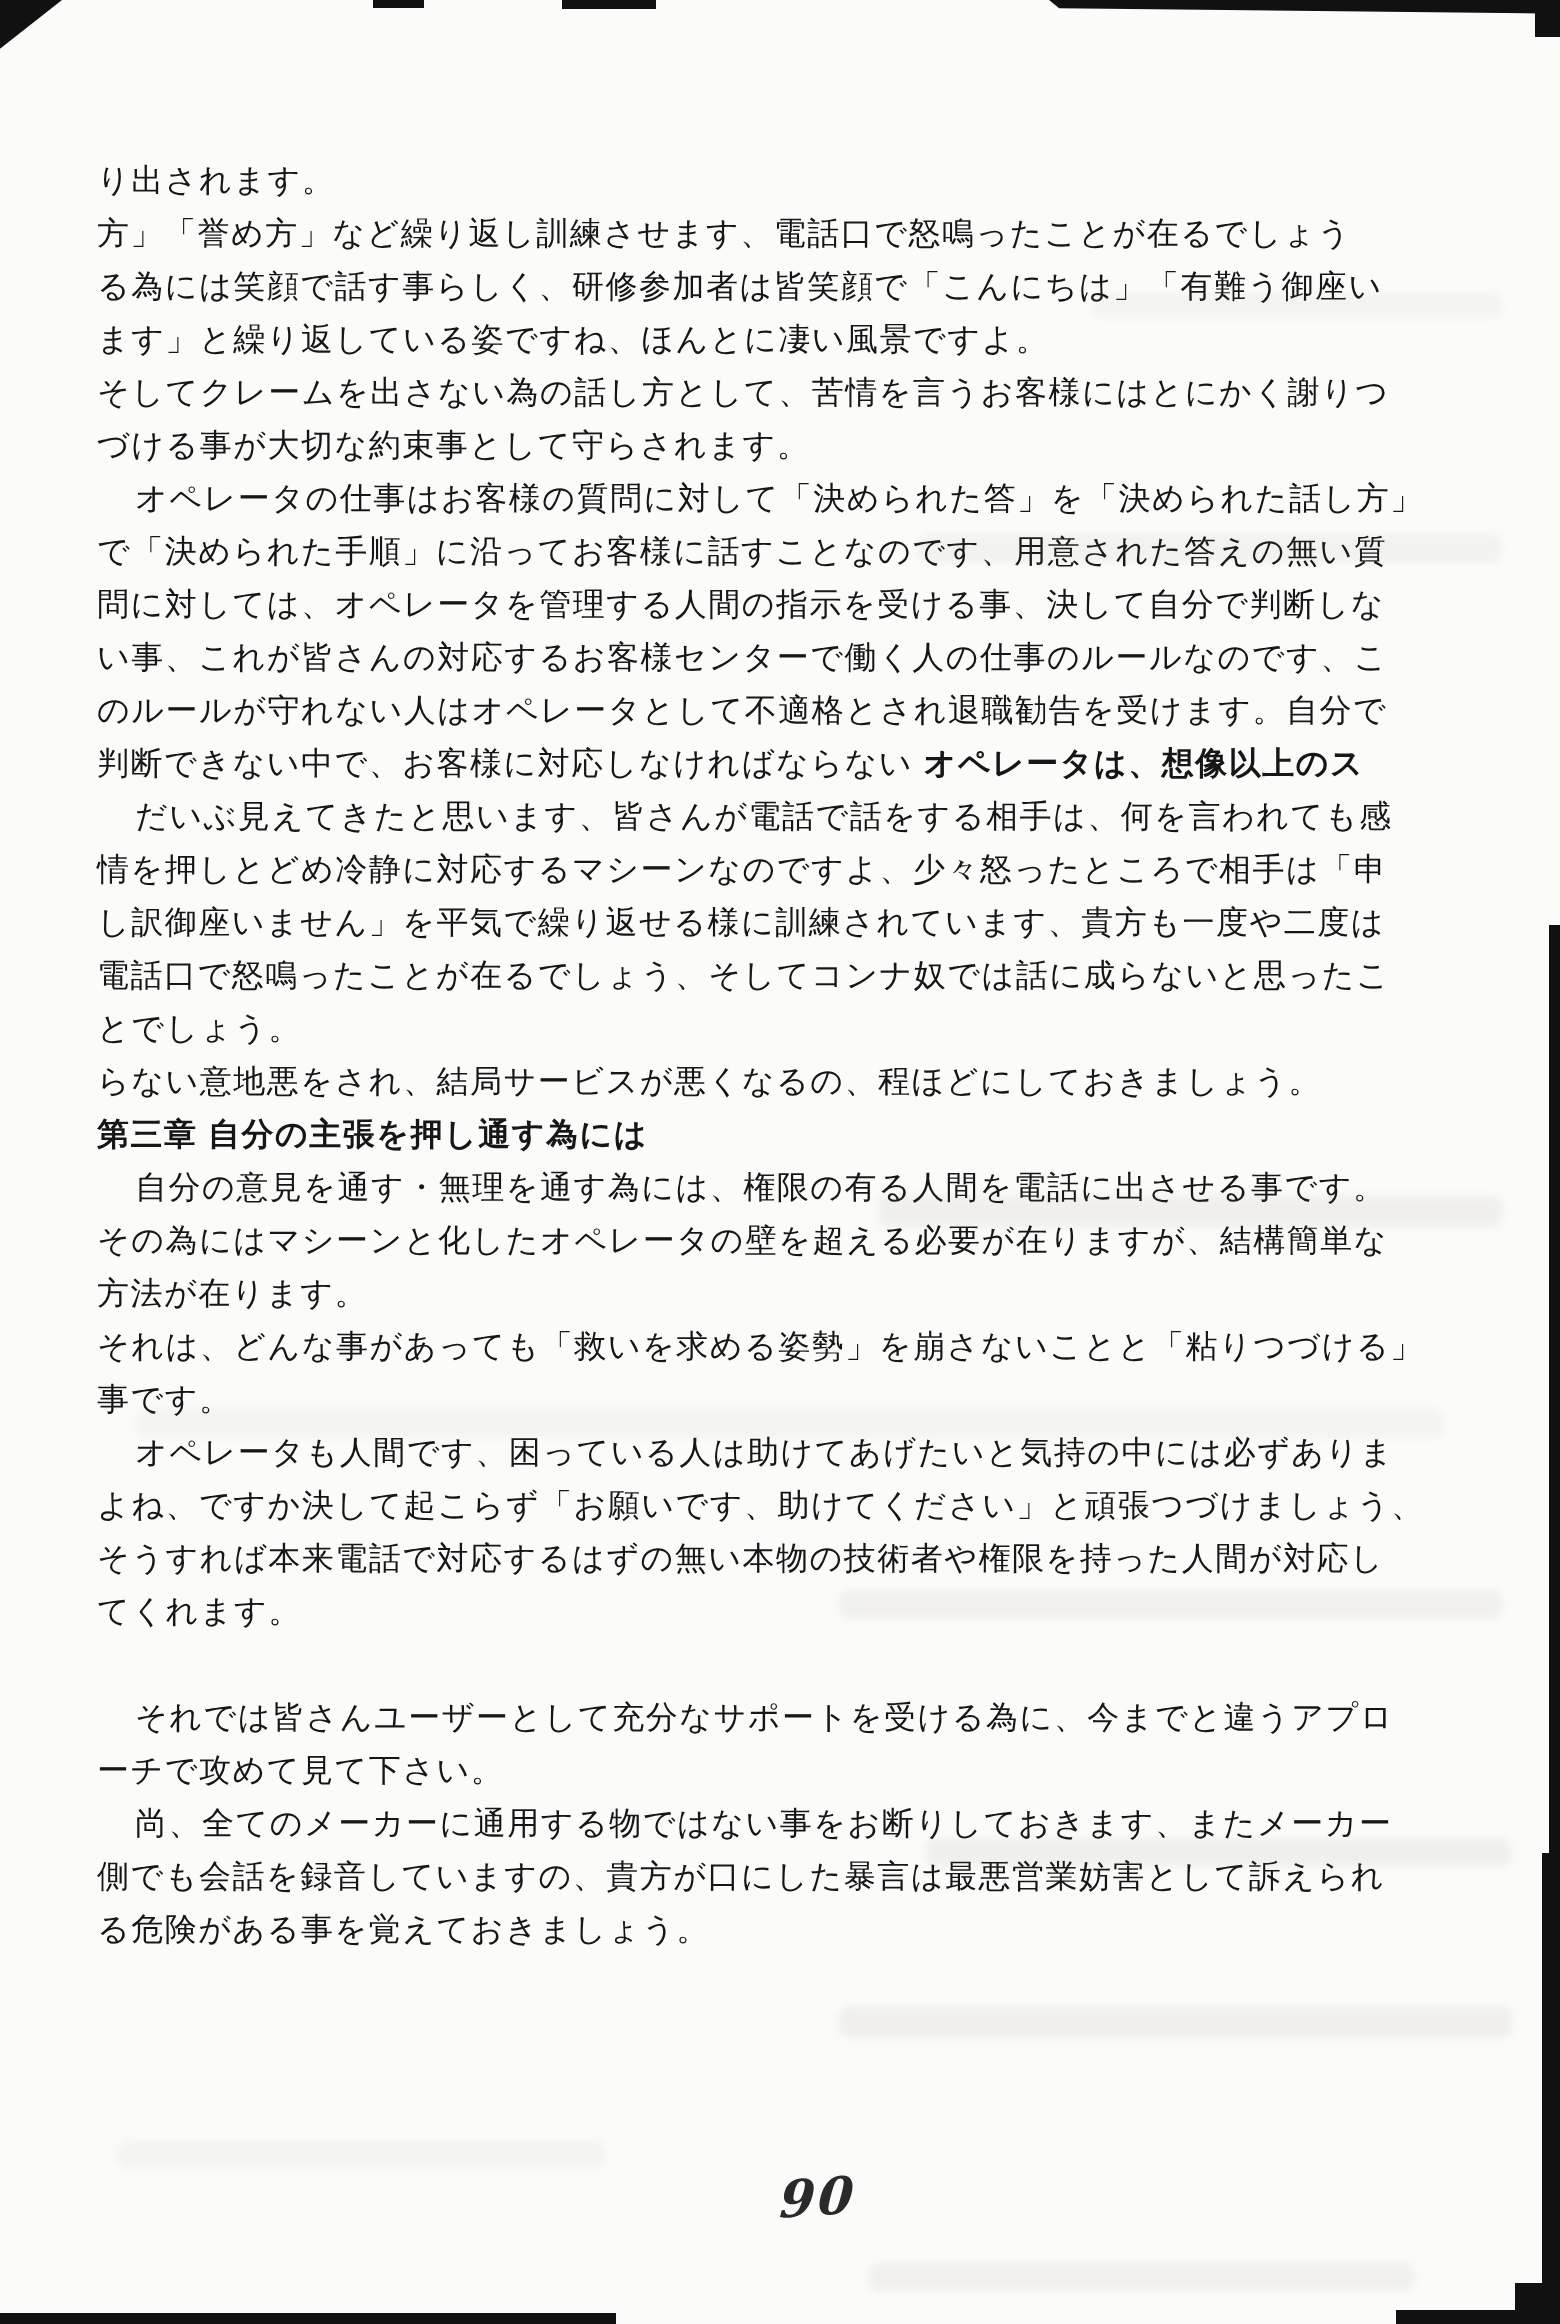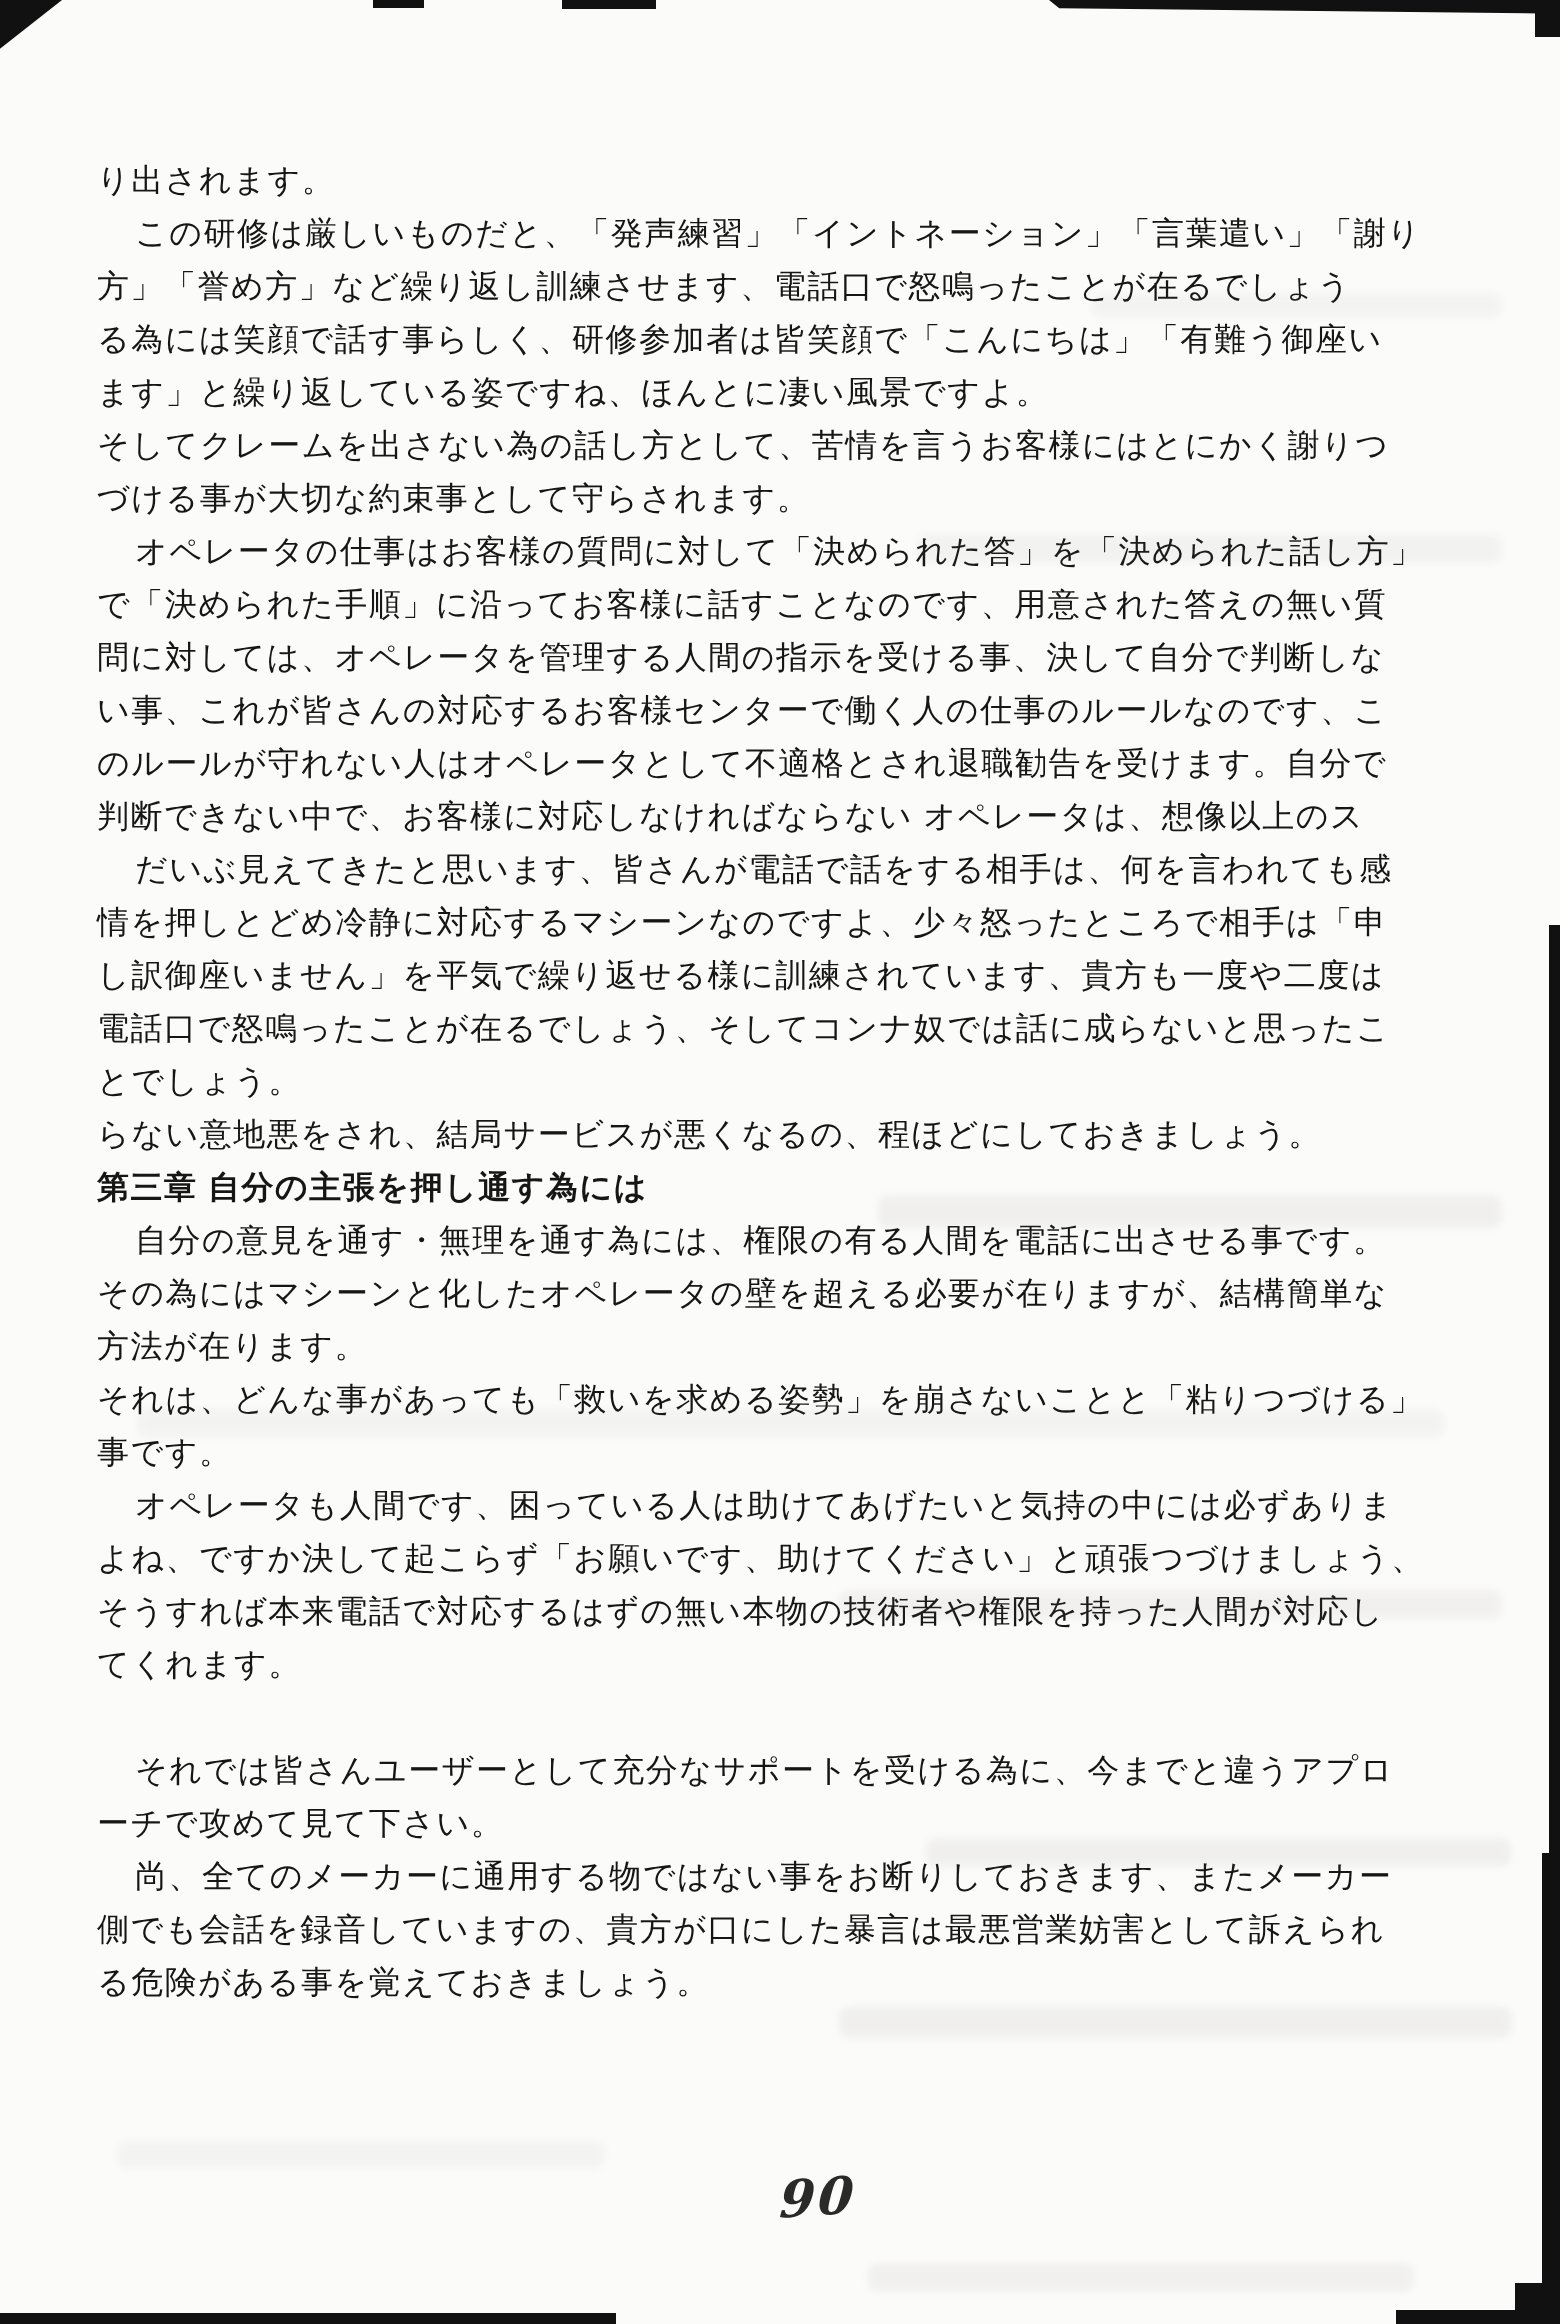--- a/index.html
+++ b/index.html
@@ -15,21 +15,21 @@
     left:97px;top:154px;width:1429px;
     font-size:32px;
     line-height:53px;
     letter-spacing:1.5px;
     color:#161616;
   }
   .line{height:53px;white-space:nowrap;}
   .line.indent{padding-left:38px;}
   .line.blank{height:53px;}
   .line.heading .seg{font-weight:bold;}
-  .seg.bold{font-weight:normal;}
+  .seg.bold{font-weight:bold;}
   .page-number{
     position:absolute;
     left:780px;top:2167px;
     font-family:"DejaVu Serif","Liberation Serif",serif;
     font-style:italic;
     font-weight:bold;
     font-size:51px;
     letter-spacing:2.9px;
     color:#2a2a2a;
     transform:rotate(-4deg) skewX(-8deg);
@@ -53,25 +53,20 @@
 <body>
 
 <div class="page">
 
   <div class="text-block" id="text-block">
       <div class="line">
     <span class="seg pre">り出されます。</span>
     <span class="seg bold"></span>
     <span class="seg post"></span>
   </div>
-      <div class="line indent">
-    <span class="seg pre">この研修は厳しいものだと、「発声練習」「イントネーション」「言葉遣い」「謝り</span>
-    <span class="seg bold"></span>
-    <span class="seg post"></span>
-  </div>
       <div class="line">
     <span class="seg pre">方」「誉め方」など繰り返し訓練させます、電話口で怒鳴ったことが在るでしょう</span>
     <span class="seg bold"></span>
     <span class="seg post"></span>
   </div>
       <div class="line">
     <span class="seg pre">る為には笑顔で話す事らしく、研修参加者は皆笑顔で「こんにちは」「有難う御座い</span>
     <span class="seg bold"></span>
     <span class="seg post"></span>
   </div>

